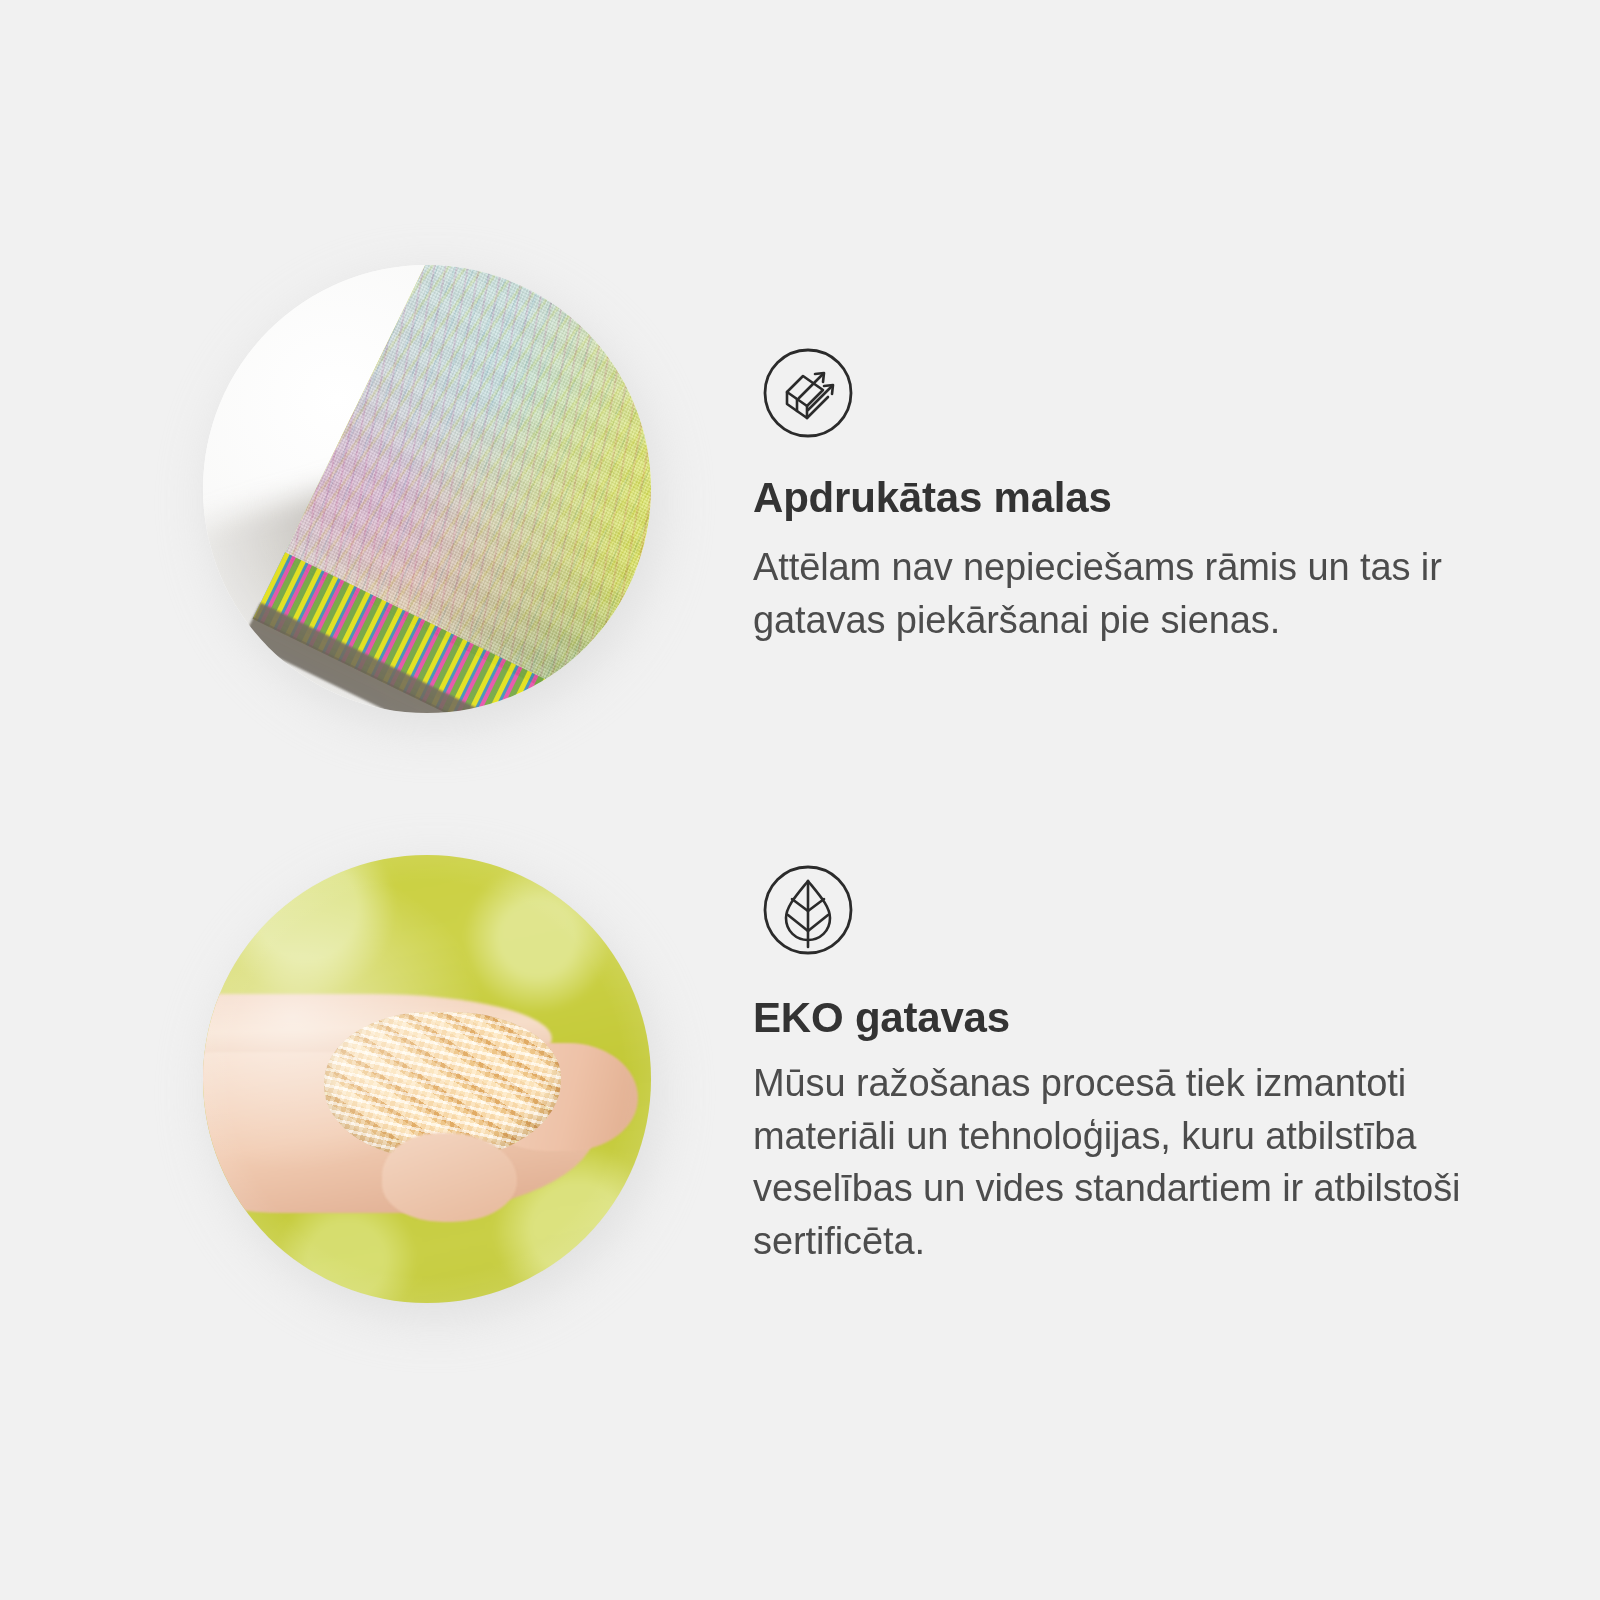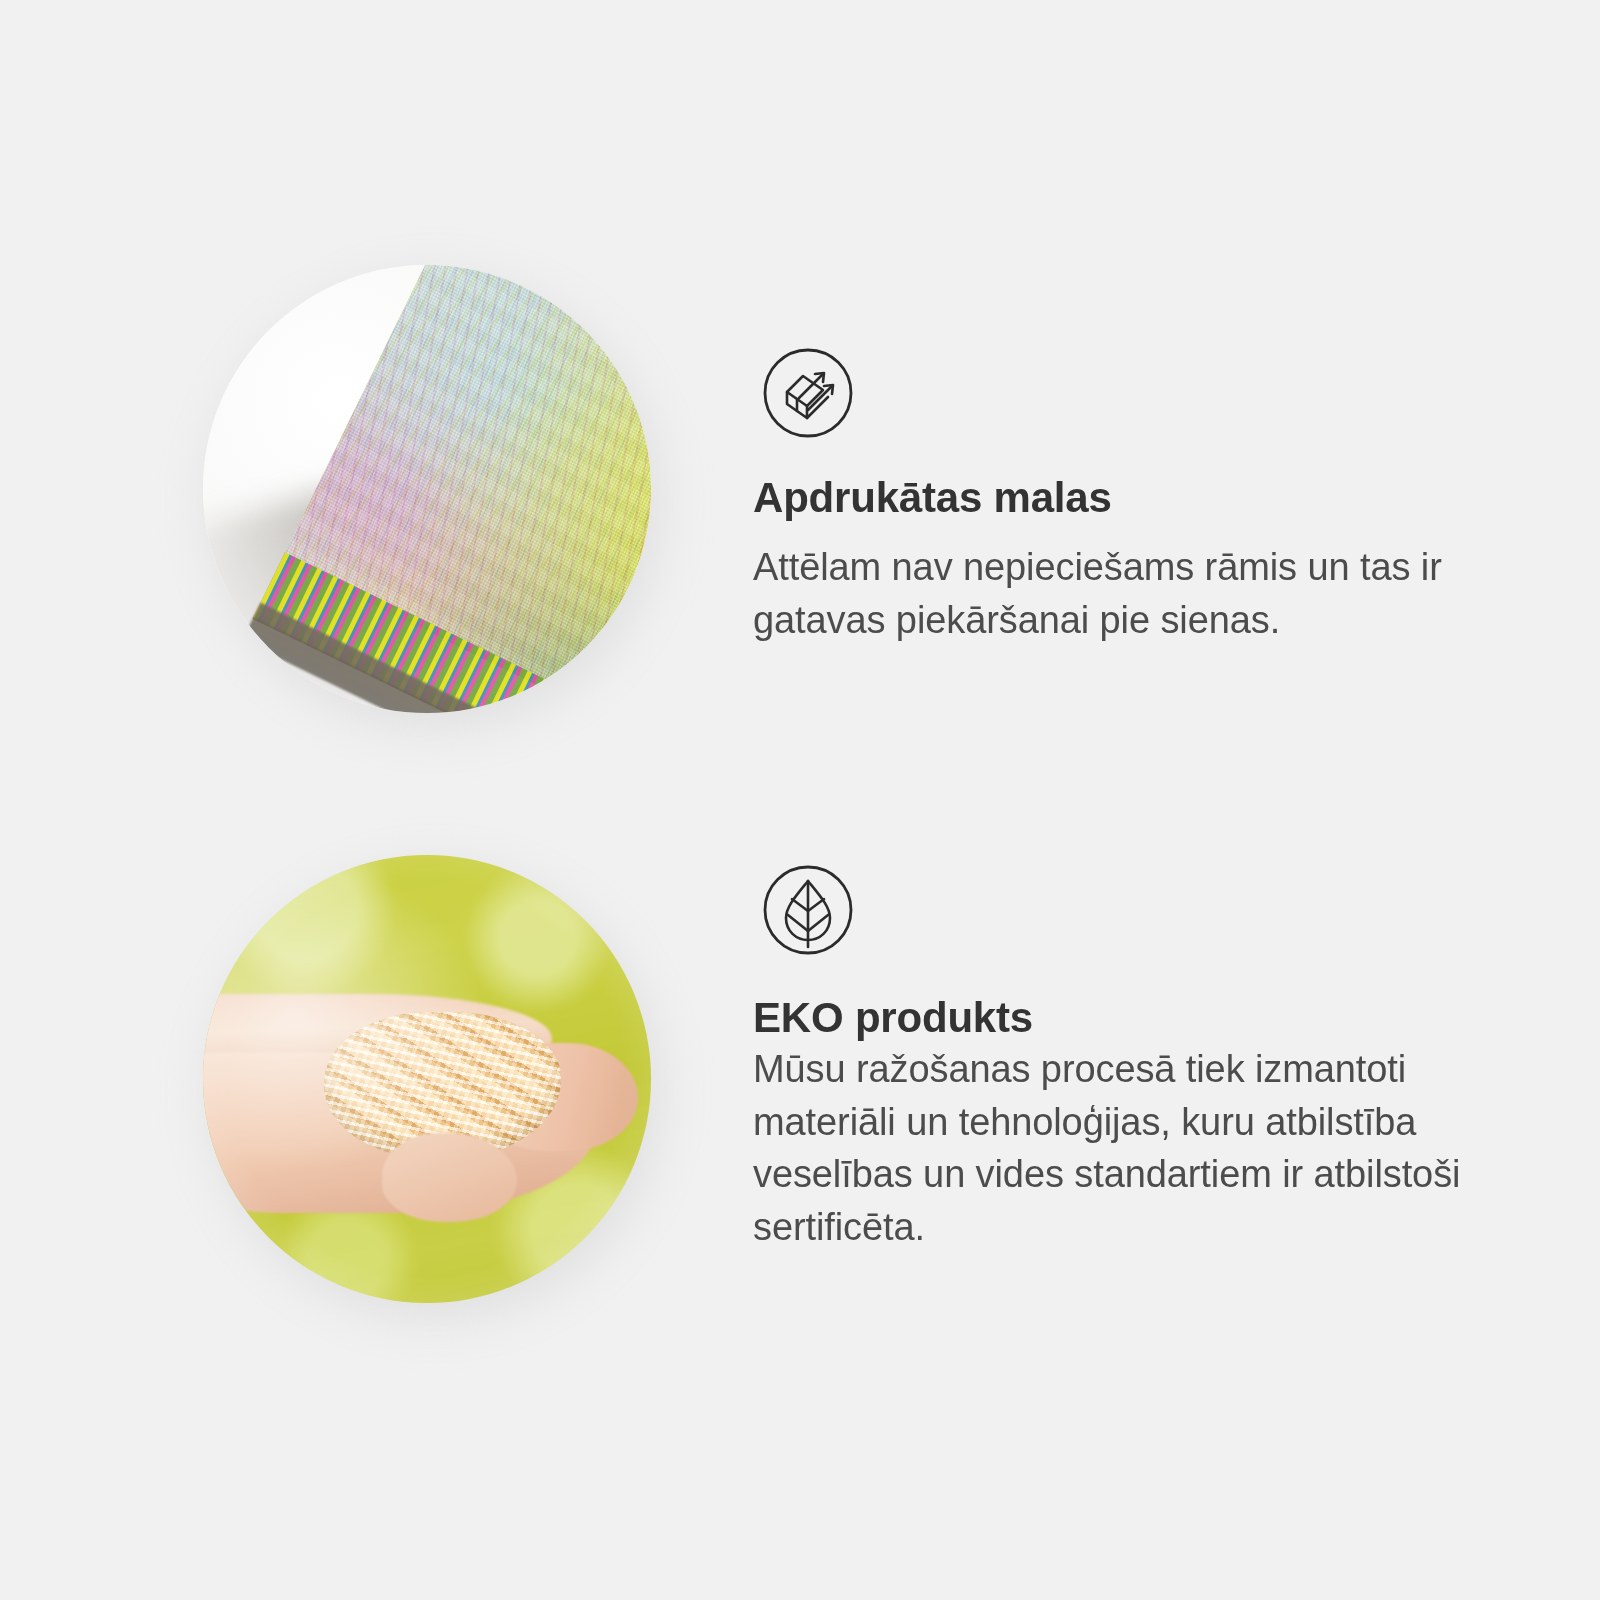--- a/index.html
+++ b/index.html
@@ -235,21 +235,21 @@
     letter-spacing: -.1px;
     white-space: pre-line;
   }
 
   #feature-0 .icon-badge { margin-top: 108px; }
   #feature-0 .feature-title { margin-top: 25px; }
   #feature-0 .feature-desc { margin-top: 18px; }
 
   #feature-1 .icon-badge { margin-top: 35px; }
   #feature-1 .feature-title { margin-top: 28px; }
-  #feature-1 .feature-desc { }
+  #feature-1 .feature-desc { margin-top: 14px; }
 </style>
 </head>
 <body>
 
 <div class="page">
 
   <section class="feature" id="feature-0">
 
     <div class="media-wrap">
       <div class="media-shadow"></div>
@@ -316,21 +316,21 @@
           <circle cx="55" cy="55" r="43" stroke-width="2.8"></circle>
           <path d="M55 26 C42 42 33 52 33 63 C33 76 43 85 55 85 C67 85 77 76 77 63 C77 52 68 42 55 26 Z"></path>
           <path d="M55 26 L55 92"></path>
           <path d="M55 56 L39 44"></path>
           <path d="M55 56 L71 44"></path>
           <path d="M55 76 L35 60"></path>
           <path d="M55 76 L75 60"></path>
         </svg>
       </span>
 
-      <h2 class="feature-title">EKO produkts</h2>
+      <h2 class="feature-title">EKO gatavas</h2>
 
       <p class="feature-desc">Mūsu ražošanas procesā tiek izmantoti
 materiāli un tehnoloģijas, kuru atbilstība
 veselības un vides standartiem ir atbilstoši
 sertificēta.</p>
     </div>
   </section>
 
 </div>
 

